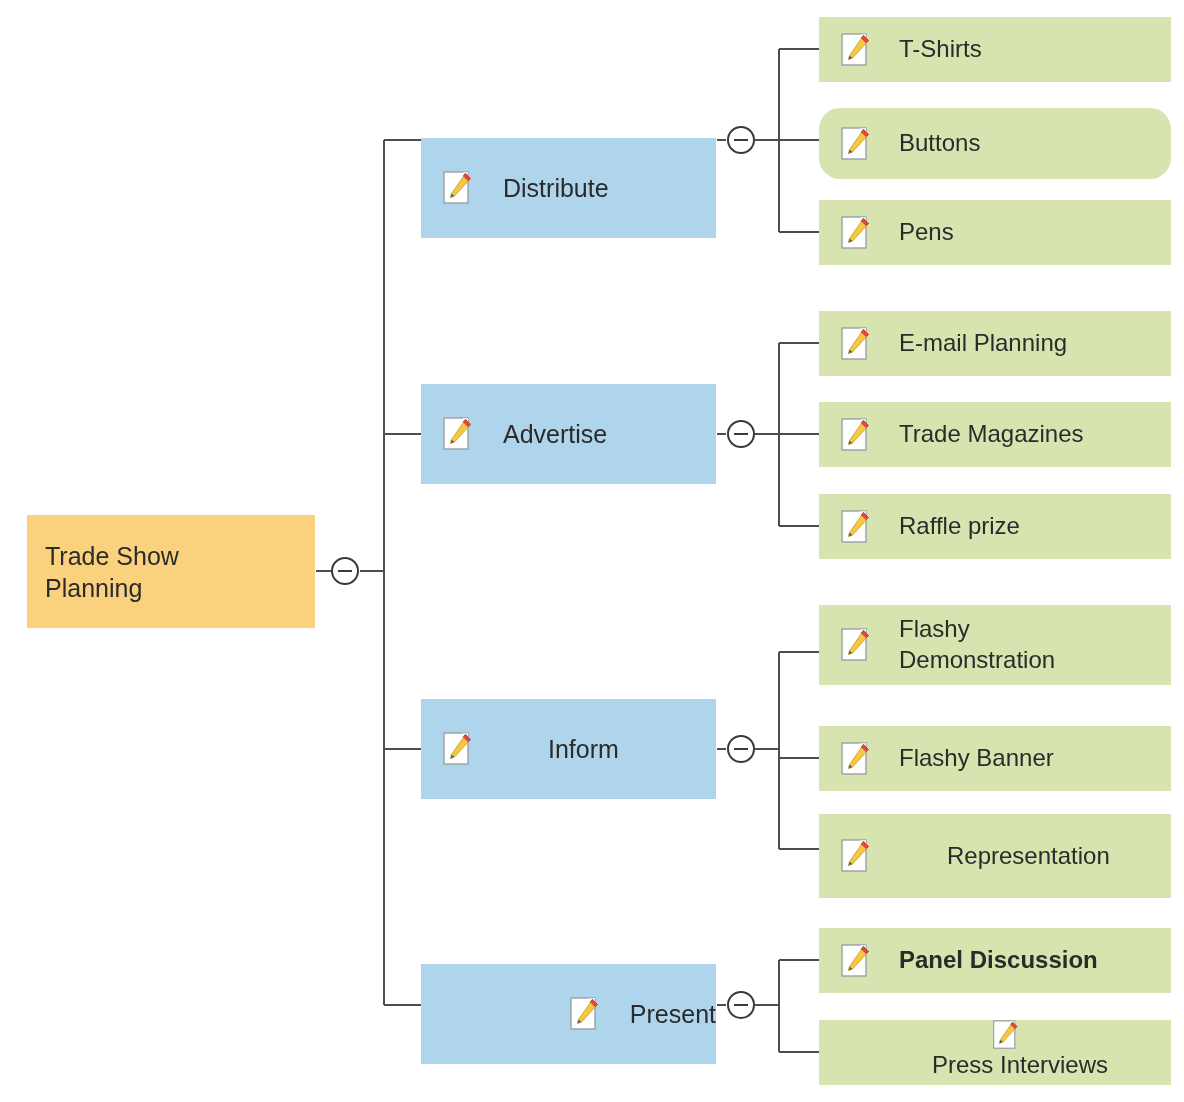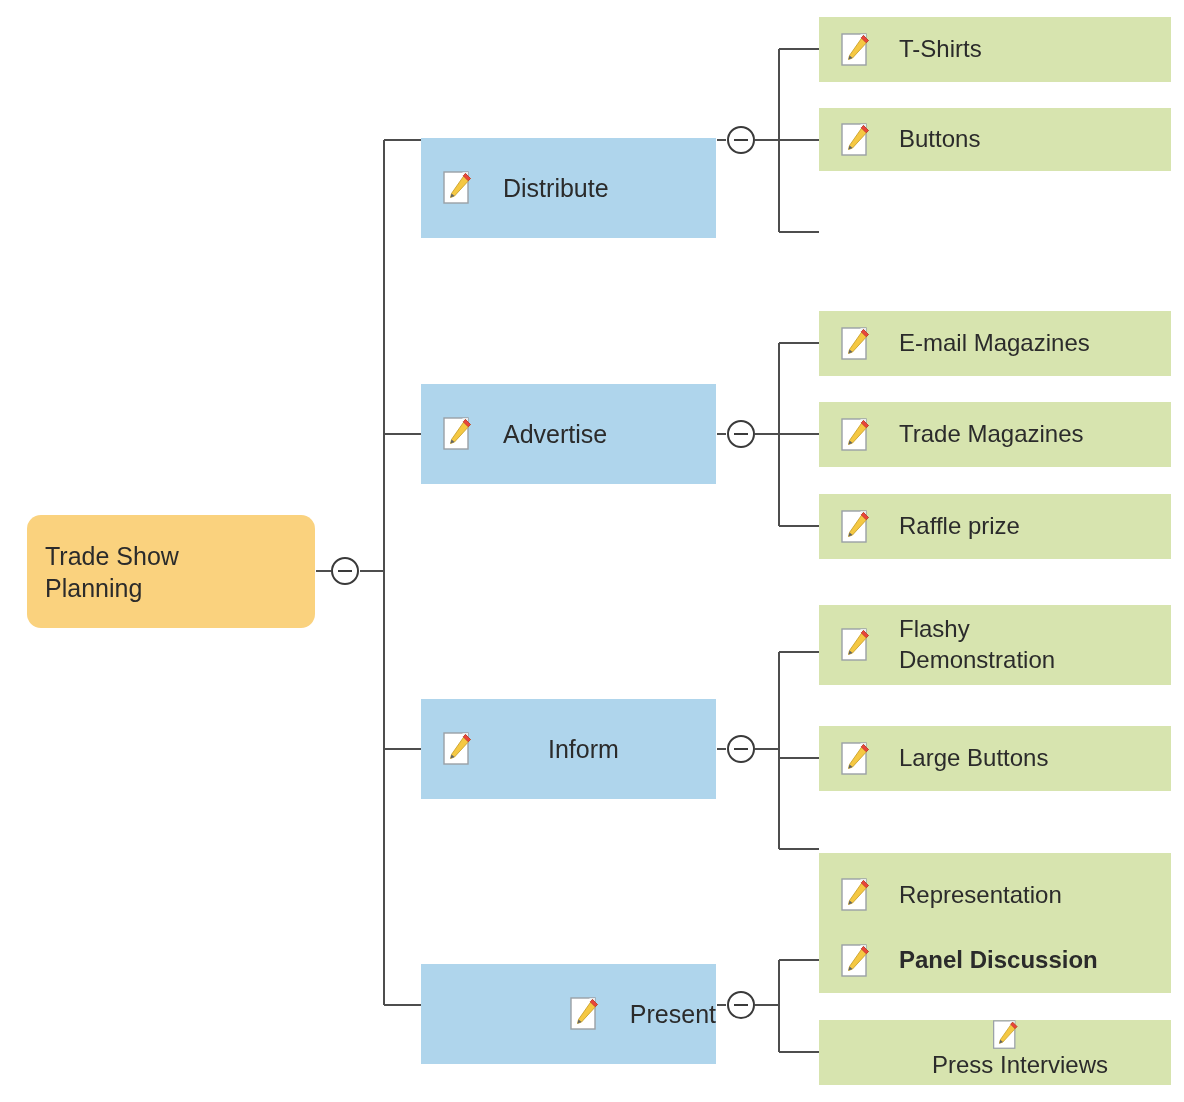--- a/index.html
+++ b/index.html
@@ -8,21 +8,21 @@
   #canvas{position:absolute;left:0;top:0;width:1184px;height:1102px;}
 
   
   #wires{position:absolute;left:0;top:0;width:1184px;height:1102px;pointer-events:none;}
 
   
   .node{position:absolute;display:flex;align-items:center;box-sizing:border-box;}
   .node .label{color:#2b2b2b;white-space:pre-line;line-height:1.28;}
 
   .root{background:#FAD27E;left:27px;top:515px;width:288px;height:113px;
-        padding-left:18px;border-radius:14px;}
+        padding-left:18px;}
   .root .label{font-size:25px;}
 
   .branch{background:#AFD5EC;width:295px;height:100px;left:421px;padding-left:22px;}
   .branch .label{font-size:25px;margin-left:30px;}
 
   .leaf{background:#D7E4AF;width:352px;left:819px;padding-left:22px;}
   .leaf .label{font-size:24px;margin-left:28px;}
 
   
   .note-icon{width:30px;height:34px;flex:0 0 30px;display:block;}
@@ -105,31 +105,41 @@
     <svg class="note-icon" viewBox="0 0 30 34">
       <rect x="1" y="1" width="24" height="31" fill="#ffffff" stroke="#9aa0a6" stroke-width="1.4"></rect>
       <polygon points="19,1 25,7 25,1" fill="#e8eaed"></polygon>
       <polygon points="22.5,2.5 27.5,7.5 11.5,25 7.5,26.5 8.5,22.5" fill="#f5c842" stroke="#caa22b" stroke-width="0.9" stroke-linejoin="round"></polygon>
       <polygon points="22.5,2.5 27.5,7.5 25.2,9.8 20.2,4.8" fill="#e8453c" stroke="#b8312a" stroke-width="0.7"></polygon>
       <polygon points="8.5,22.5 11.5,25 7.5,26.5" fill="#5f6368"></polygon>
     </svg>
     <span class="label">T-Shirts</span>
   </div>
 
-  <div class="node leaf" style="top:108px;height:63px;">
+  <div class="node leaf" style="top:108px;height:71px;border-radius:21px;">
     <svg class="note-icon" viewBox="0 0 30 34">
       <rect x="1" y="1" width="24" height="31" fill="#ffffff" stroke="#9aa0a6" stroke-width="1.4"></rect>
       <polygon points="19,1 25,7 25,1" fill="#e8eaed"></polygon>
       <polygon points="22.5,2.5 27.5,7.5 11.5,25 7.5,26.5 8.5,22.5" fill="#f5c842" stroke="#caa22b" stroke-width="0.9" stroke-linejoin="round"></polygon>
       <polygon points="22.5,2.5 27.5,7.5 25.2,9.8 20.2,4.8" fill="#e8453c" stroke="#b8312a" stroke-width="0.7"></polygon>
       <polygon points="8.5,22.5 11.5,25 7.5,26.5" fill="#5f6368"></polygon>
     </svg>
     <span class="label">Buttons</span>
   </div>
 
+  <div class="node leaf" style="top:200px;height:65px;">
+    <svg class="note-icon" viewBox="0 0 30 34">
+      <rect x="1" y="1" width="24" height="31" fill="#ffffff" stroke="#9aa0a6" stroke-width="1.4"></rect>
+      <polygon points="19,1 25,7 25,1" fill="#e8eaed"></polygon>
+      <polygon points="22.5,2.5 27.5,7.5 11.5,25 7.5,26.5 8.5,22.5" fill="#f5c842" stroke="#caa22b" stroke-width="0.9" stroke-linejoin="round"></polygon>
+      <polygon points="22.5,2.5 27.5,7.5 25.2,9.8 20.2,4.8" fill="#e8453c" stroke="#b8312a" stroke-width="0.7"></polygon>
+      <polygon points="8.5,22.5 11.5,25 7.5,26.5" fill="#5f6368"></polygon>
+    </svg>
+    <span class="label">Pens</span>
+  </div>
 
   <div class="node branch" style="top:384px;">
     <svg class="note-icon" viewBox="0 0 30 34">
       <rect x="1" y="1" width="24" height="31" fill="#ffffff" stroke="#9aa0a6" stroke-width="1.4"></rect>
       <polygon points="19,1 25,7 25,1" fill="#e8eaed"></polygon>
       <polygon points="22.5,2.5 27.5,7.5 11.5,25 7.5,26.5 8.5,22.5" fill="#f5c842" stroke="#caa22b" stroke-width="0.9" stroke-linejoin="round"></polygon>
       <polygon points="22.5,2.5 27.5,7.5 25.2,9.8 20.2,4.8" fill="#e8453c" stroke="#b8312a" stroke-width="0.7"></polygon>
       <polygon points="8.5,22.5 11.5,25 7.5,26.5" fill="#5f6368"></polygon>
     </svg>
     <span class="label">Advertise</span>
@@ -137,21 +147,21 @@
   <div class="collapse" style="left:727px;top:420px;"></div>
 
   <div class="node leaf" style="top:311px;height:65px;">
     <svg class="note-icon" viewBox="0 0 30 34">
       <rect x="1" y="1" width="24" height="31" fill="#ffffff" stroke="#9aa0a6" stroke-width="1.4"></rect>
       <polygon points="19,1 25,7 25,1" fill="#e8eaed"></polygon>
       <polygon points="22.5,2.5 27.5,7.5 11.5,25 7.5,26.5 8.5,22.5" fill="#f5c842" stroke="#caa22b" stroke-width="0.9" stroke-linejoin="round"></polygon>
       <polygon points="22.5,2.5 27.5,7.5 25.2,9.8 20.2,4.8" fill="#e8453c" stroke="#b8312a" stroke-width="0.7"></polygon>
       <polygon points="8.5,22.5 11.5,25 7.5,26.5" fill="#5f6368"></polygon>
     </svg>
-    <span class="label">E-mail Magazines</span>
+    <span class="label">E-mail Planning</span>
   </div>
 
   <div class="node leaf" style="top:402px;height:65px;align-items:center;">
     <svg class="note-icon" viewBox="0 0 30 34">
       <rect x="1" y="1" width="24" height="31" fill="#ffffff" stroke="#9aa0a6" stroke-width="1.4"></rect>
       <polygon points="19,1 25,7 25,1" fill="#e8eaed"></polygon>
       <polygon points="22.5,2.5 27.5,7.5 11.5,25 7.5,26.5 8.5,22.5" fill="#f5c842" stroke="#caa22b" stroke-width="0.9" stroke-linejoin="round"></polygon>
       <polygon points="22.5,2.5 27.5,7.5 25.2,9.8 20.2,4.8" fill="#e8453c" stroke="#b8312a" stroke-width="0.7"></polygon>
       <polygon points="8.5,22.5 11.5,25 7.5,26.5" fill="#5f6368"></polygon>
     </svg>
@@ -194,24 +204,24 @@
   </div>
 
   <div class="node leaf" style="top:726px;height:65px;">
     <svg class="note-icon" viewBox="0 0 30 34">
       <rect x="1" y="1" width="24" height="31" fill="#ffffff" stroke="#9aa0a6" stroke-width="1.4"></rect>
       <polygon points="19,1 25,7 25,1" fill="#e8eaed"></polygon>
       <polygon points="22.5,2.5 27.5,7.5 11.5,25 7.5,26.5 8.5,22.5" fill="#f5c842" stroke="#caa22b" stroke-width="0.9" stroke-linejoin="round"></polygon>
       <polygon points="22.5,2.5 27.5,7.5 25.2,9.8 20.2,4.8" fill="#e8453c" stroke="#b8312a" stroke-width="0.7"></polygon>
       <polygon points="8.5,22.5 11.5,25 7.5,26.5" fill="#5f6368"></polygon>
     </svg>
-    <span class="label">Large Buttons</span>
-  </div>
-
-  <div class="node leaf" style="top:853px;height:84px;">
+    <span class="label">Flashy Banner</span>
+  </div>
+
+  <div class="node leaf" style="top:814px;height:84px;gap:48px;">
     <svg class="note-icon" viewBox="0 0 30 34">
       <rect x="1" y="1" width="24" height="31" fill="#ffffff" stroke="#9aa0a6" stroke-width="1.4"></rect>
       <polygon points="19,1 25,7 25,1" fill="#e8eaed"></polygon>
       <polygon points="22.5,2.5 27.5,7.5 11.5,25 7.5,26.5 8.5,22.5" fill="#f5c842" stroke="#caa22b" stroke-width="0.9" stroke-linejoin="round"></polygon>
       <polygon points="22.5,2.5 27.5,7.5 25.2,9.8 20.2,4.8" fill="#e8453c" stroke="#b8312a" stroke-width="0.7"></polygon>
       <polygon points="8.5,22.5 11.5,25 7.5,26.5" fill="#5f6368"></polygon>
     </svg>
     <span class="label">Representation</span>
   </div>
 

